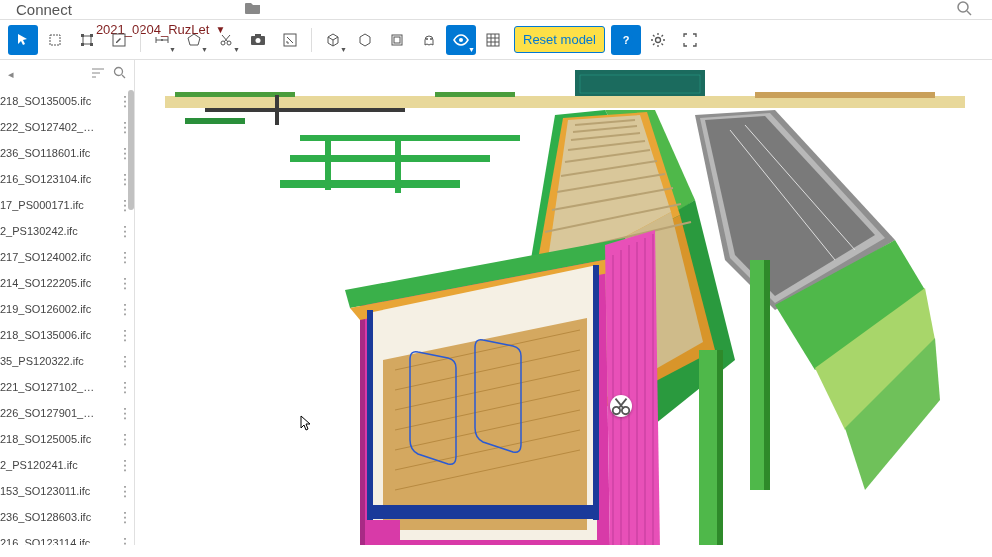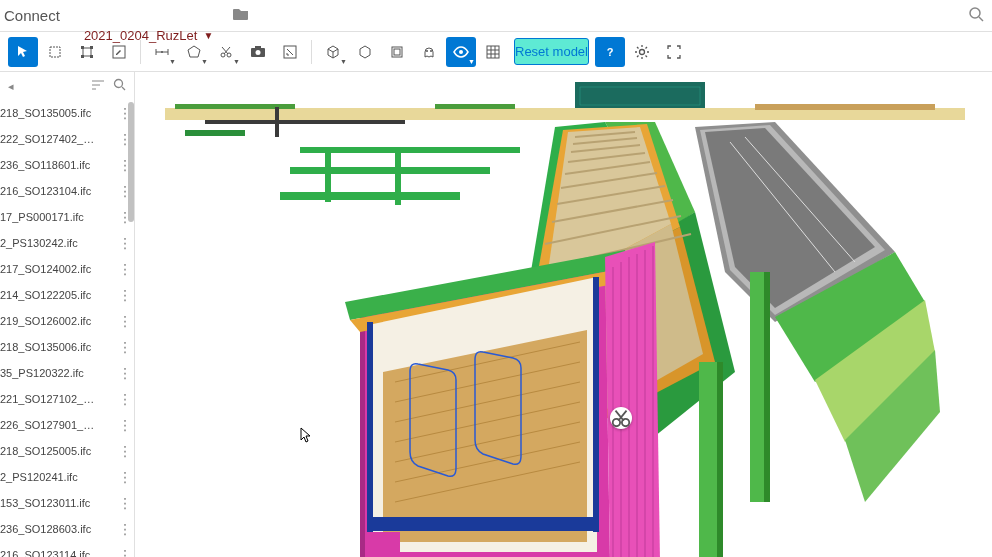--- a/index.html
+++ b/index.html
@@ -1,31 +1,31 @@
 <!DOCTYPE html>
 <html><head>
 <meta charset="utf-8">
 <style>
 * { box-sizing: border-box; margin: 0; padding: 0; }
 body { font-family: Arial, sans-serif; font-size: 12px; color: #333; background: #fff; overflow: hidden; width: 992px; height: 557px; }
 
-.header { display: flex; align-items: center; height: 32px; border-bottom: 1px solid #e0e0e0; padding: 0 4px; }
+.header { display: flex; align-items: center; height: 20px; border-bottom: 1px solid #e0e0e0; padding: 0 16px; }
 .app-title { font-size: 15px; color: #555; margin-right: 16px; }
 .project-name { font-size: 13px; color: #7f1d1d; padding: 4px 8px; display: flex; align-items: center; cursor: pointer; margin-top: 40px; }
 .project-name .chev { margin-left: 6px; font-size: 10px; }
 .folder-icon { margin-left: 12px; color: #888; font-size: 14px; }
 .header-spacer { flex: 1; }
 .search-icon-hdr { color: #888; font-size: 16px; padding: 4px; }
 
 .toolbar { display: flex; align-items: center; height: 40px; border-bottom: 1px solid #e0e0e0; padding: 0 8px; gap: 2px; }
 .tool-btn { width: 30px; height: 30px; display: flex; align-items: center; justify-content: center; border-radius: 3px; cursor: pointer; color: #555; position: relative; }
 .tool-btn.active { background: #0078d4; color: #fff; }
 .tool-btn .chev-sm { position: absolute; right: 1px; bottom: 2px; font-size: 7px; color: inherit; }
 .tool-sep { width: 1px; height: 24px; background: #ddd; margin: 0 4px; }
-.reset-btn { padding: 5px 0; border: 1px solid #0078d4; color: #0078d4; font-size: 13px; border-radius: 3px; cursor: pointer; background: #5eead4; margin: 0 4px; }
+.reset-btn { padding: 5px 8px; border: 1px solid #0078d4; color: #0078d4; font-size: 13px; border-radius: 3px; cursor: pointer; background: #fde047; margin: 0 4px; }
 
 .main { display: flex; height: calc(557px - 72px); }
 .sidebar { width: 135px; border-right: 1px solid #e0e0e0; display: flex; flex-direction: column; background: #fff; position: relative; }
 .sidebar-hdr { display: flex; align-items: center; justify-content: flex-end; padding: 6px 8px; gap: 8px; }
 .sidebar-hdr .ico { color: #888; font-size: 14px; cursor: pointer; }
 .file-list { flex: 1; overflow-y: auto; }
 .file-item { display: flex; align-items: center; justify-content: space-between; padding: 5px 0; font-size: 11px; color: #444; cursor: pointer; }
 .file-item .fname { white-space: nowrap; overflow: hidden; text-overflow: ellipsis; max-width: 100px; }
 .file-item .dots { color: #888; font-size: 14px; padding: 0 2px; }
 .scrollbar-thumb { position: absolute; right: 0; top: 30px; width: 6px; height: 120px; background: #c1c1c1; border-radius: 3px; }

